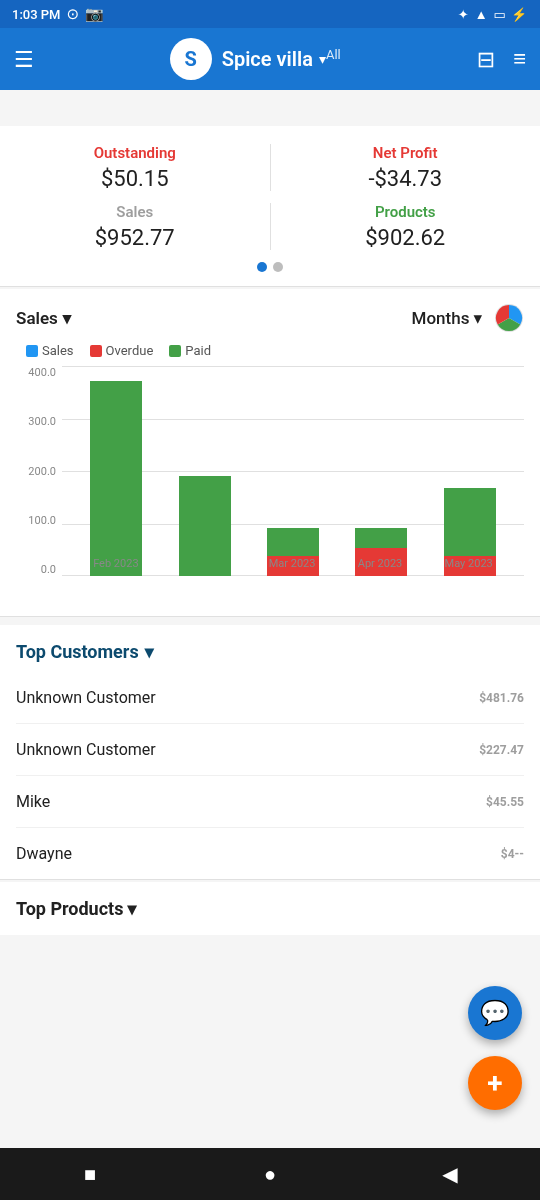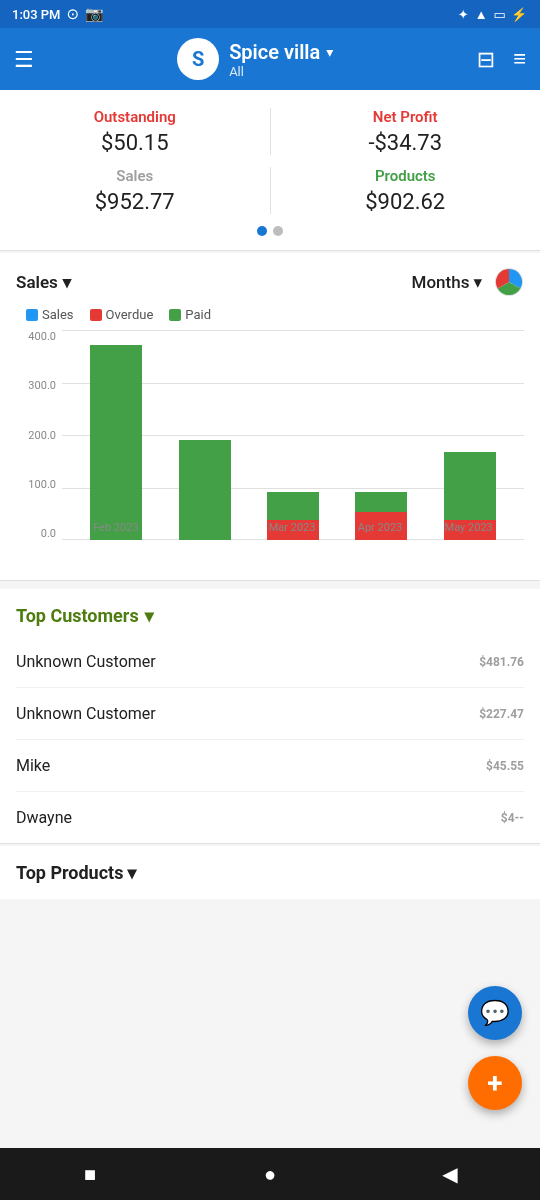--- a/index.html
+++ b/index.html
@@ -49,21 +49,21 @@
       background: white;
       color: #1976D2;
       display: flex;
       align-items: center;
       justify-content: center;
       font-size: 20px;
       font-weight: bold;
     }
     .nav-title-group {
       display: flex;
-      flex-direction: column;
+      flex-direction: row;
     }
     .nav-title-row {
       display: flex;
       align-items: center;
       gap: 6px;
     }
     .nav-title {
       color: white;
       font-size: 20px;
       font-weight: 600;
@@ -85,20 +85,21 @@
       color: white;
       font-size: 22px;
       cursor: pointer;
     }
     .hamburger-icon { color: white; font-size: 22px; cursor: pointer; }
 
     
     .summary-section {
       background: white;
       padding: 18px 0 10px 0;
+      margin-top: 36px;
     }
     .summary-row {
       display: flex;
       justify-content: space-around;
       align-items: flex-start;
     }
     .summary-card {
       flex: 1;
       text-align: center;
       padding: 0 10px;
@@ -282,21 +283,21 @@
       background: white;
       margin-top: 8px;
       padding: 16px 16px 0 16px;
     }
     .section-title-row {
       display: flex;
       align-items: center;
       gap: 6px;
       font-size: 18px;
       font-weight: 700;
-      color: #4d7c0f;
+      color: #0c4a6e;
       margin-bottom: 10px;
     }
     .customer-row {
       display: flex;
       justify-content: space-between;
       align-items: center;
       padding: 16px 0;
       border-bottom: 1px solid #f0f0f0;
     }
     .customer-name {

